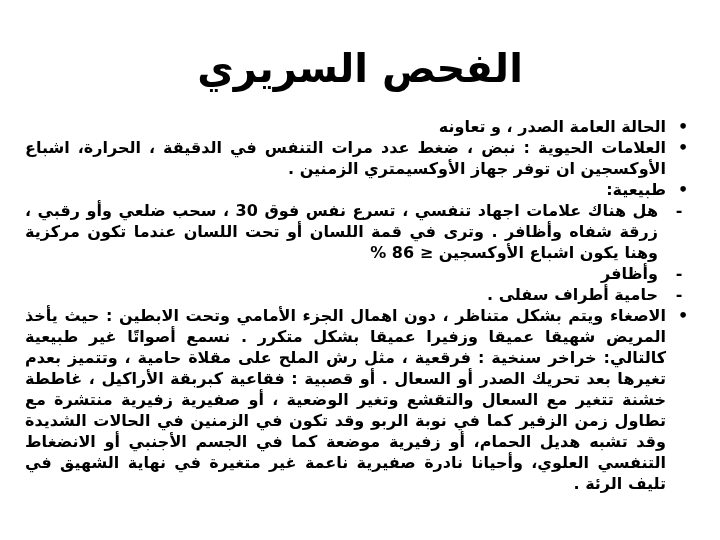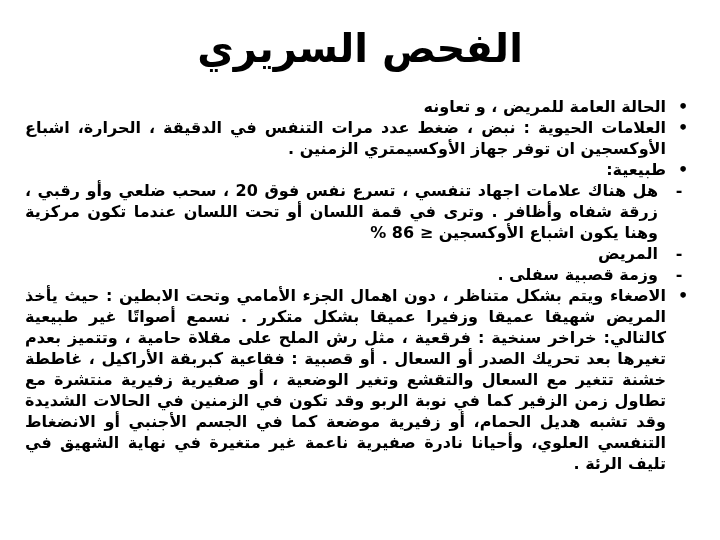--- a/index.html
+++ b/index.html
@@ -11,21 +11,21 @@
     position: relative;
     width: 720px;
     height: 540px;
     background: #ffffff;
     color: #000000;
     font-family: "DejaVu Sans", sans-serif;
     overflow: hidden;
   }
   .slide-title {
     margin: 0;
-    padding-top: 24px;
+    padding-top: 44px;
     text-align: center;
     direction: rtl;
     font-size: 40px;
     line-height: 1.2;
     font-weight: bold;
     color: #000000;
   }
   .bullet-list {
     list-style: none;
     margin: 24px 20px 0 25px;
@@ -54,40 +54,40 @@
   }
 </style>
 </head>
 <body>
 
 <div class="slide" dir="rtl">
   <h1 class="slide-title">الفحص السريري</h1>
   <ul class="bullet-list">
       <li class="item level1">
         <span class="marker">•</span>
-        <div class="text">الحالة العامة للمريض ، و تعاونه</div>
+        <div class="text">الحالة العامة الصدر ، و تعاونه</div>
       </li>
       <li class="item level1">
         <span class="marker">•</span>
         <div class="text">العلامات الحيوية : نبض ، ضغط عدد مرات التنفس في الدقيقة ، الحرارة، اشباع الأوكسجين ان توفر جهاز الأوكسيمتري الزمنين .</div>
       </li>
       <li class="item level1">
         <span class="marker">•</span>
         <div class="text">طبيعية:</div>
       </li>
       <li class="item level2">
         <span class="marker">-</span>
-        <div class="text">هل هناك علامات اجهاد تنفسي ، تسرع نفس فوق 20 ، سحب ضلعي وأو رقبي ، زرقة شفاه وأظافر . وترى في قمة اللسان أو تحت اللسان عندما تكون مركزية وهنا يكون اشباع الأوكسجين ≤ 86 %</div>
+        <div class="text">هل هناك علامات اجهاد تنفسي ، تسرع نفس فوق 30 ، سحب ضلعي وأو رقبي ، زرقة شفاه وأظافر . وترى في قمة اللسان أو تحت اللسان عندما تكون مركزية وهنا يكون اشباع الأوكسجين ≤ 86 %</div>
       </li>
       <li class="item level2">
         <span class="marker">-</span>
-        <div class="text">المريض</div>
+        <div class="text">وأظافر</div>
       </li>
       <li class="item level2">
         <span class="marker">-</span>
-        <div class="text">وزمة قصبية سفلى .</div>
+        <div class="text">حامية أطراف سفلى .</div>
       </li>
       <li class="item level1">
         <span class="marker">•</span>
         <div class="text">الاصغاء ويتم بشكل متناظر ، دون اهمال الجزء الأمامي وتحت الابطين : حيث يأخذ المريض شهيقا عميقا وزفيرا عميقا بشكل متكرر . نسمع أصواتًا غير طبيعية كالتالي: خراخر سنخية : فرقعية ، مثل رش الملح على مقلاة حامية ، وتتميز بعدم تغيرها بعد تحريك الصدر أو السعال . أو قصبية : فقاعية كبربقة الأراكيل ، غاططة خشنة تتغير مع السعال والتقشع وتغير الوضعية ، أو صفيرية زفيرية منتشرة مع تطاول زمن الزفير كما في نوبة الربو وقد تكون في الزمنين في الحالات الشديدة وقد تشبه هديل الحمام، أو زفيرية موضعة كما في الجسم الأجنبي أو الانضغاط التنفسي العلوي، وأحيانا نادرة صفيرية ناعمة غير متغيرة في نهاية الشهيق في تليف الرئة .</div>
       </li>
     </ul>
 </div>
 
 </body></html>

